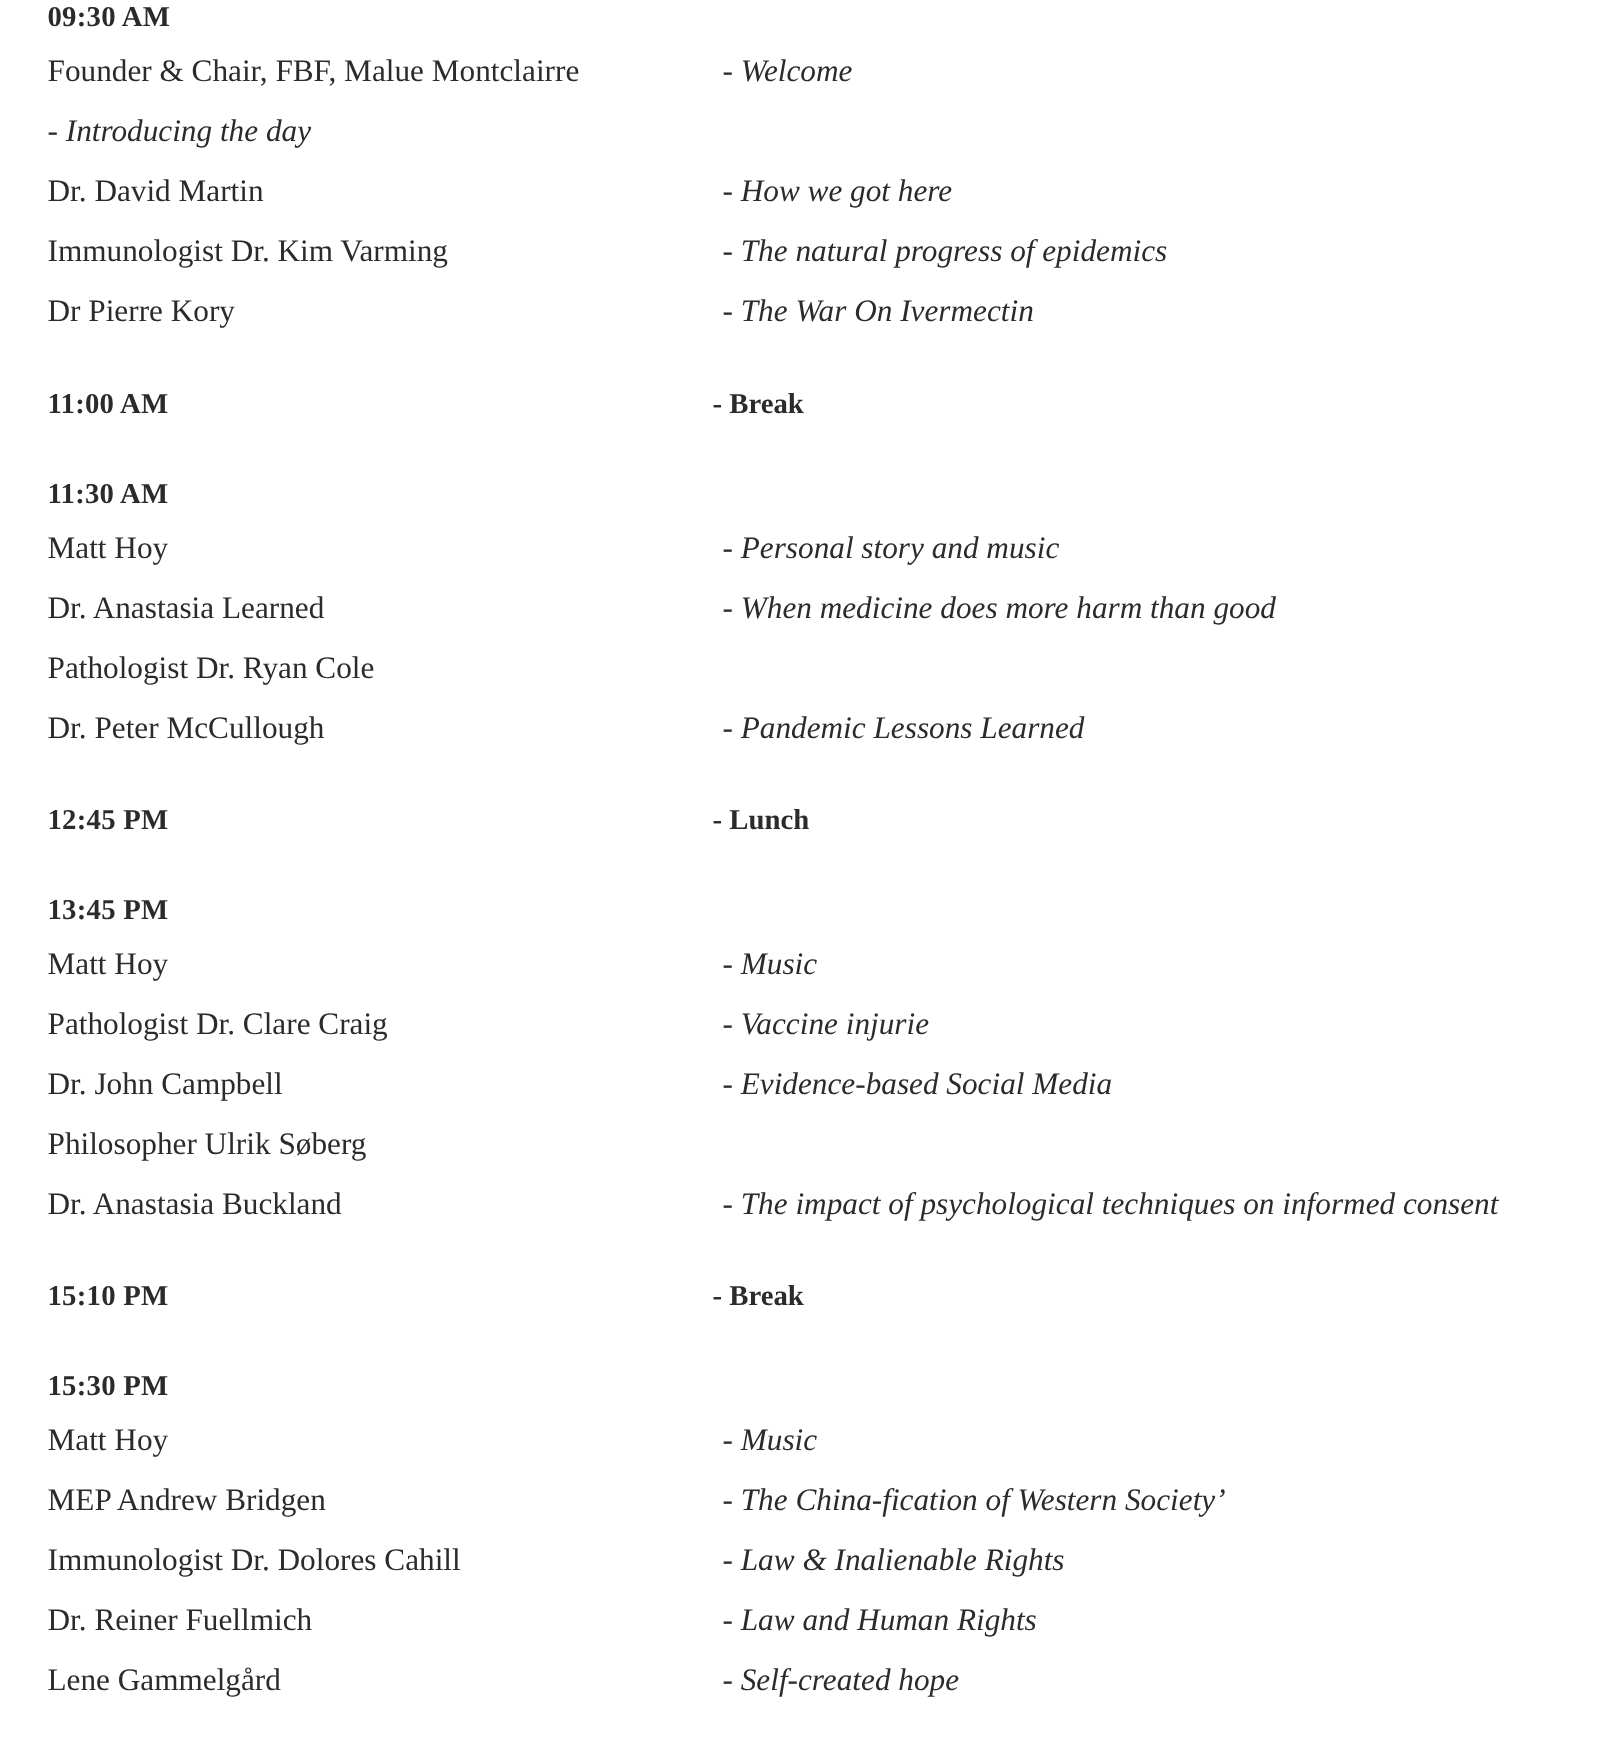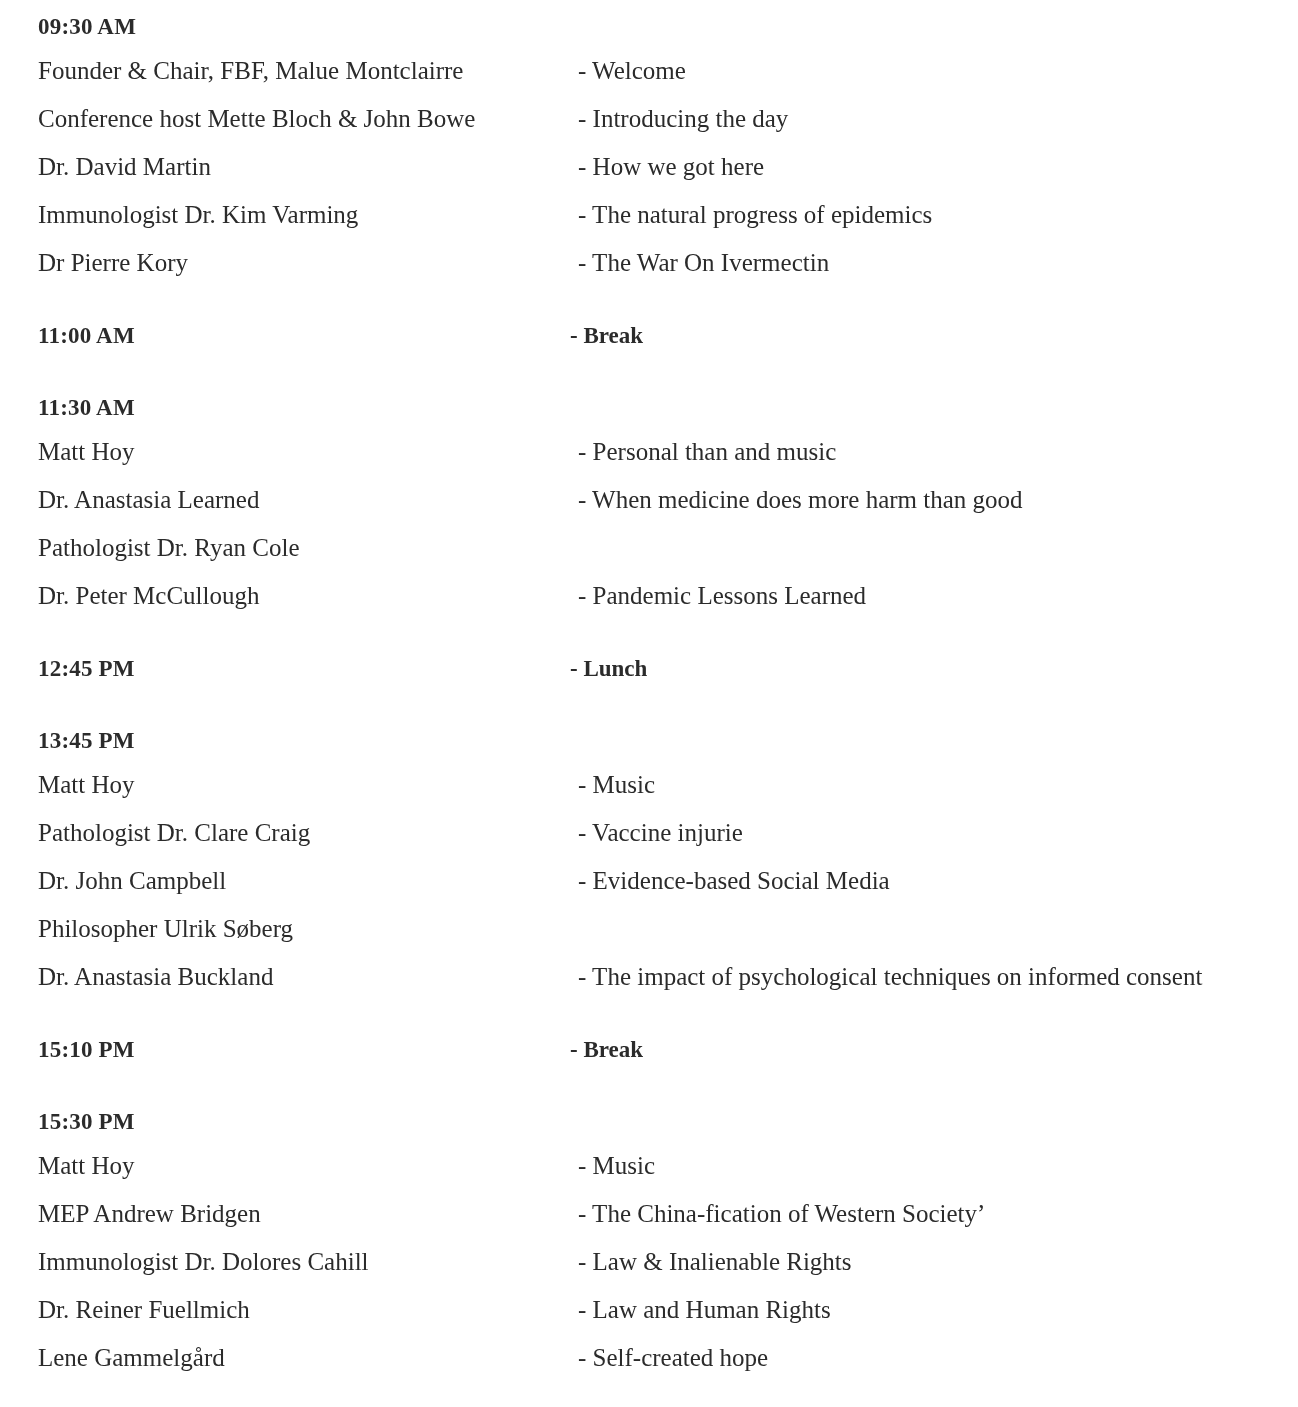--- a/index.html
+++ b/index.html
@@ -8,21 +8,21 @@
     background: #ffffff;
   }
   body {
     width: 1298px;
     min-height: 1407px;
     font-family: "Liberation Serif", "DejaVu Serif", serif;
     color: #2b2b2b;
     -webkit-font-smoothing: antialiased;
   }
   .agenda {
-    padding: 15px 0 0 0;
+    padding: 2px 0 0 0;
   }
   .block {
     margin: 0;
   }
   .time-row {
     display: flex;
     align-items: baseline;
     font-weight: bold;
     font-size: 23px;
     line-height: 1.0;
@@ -46,20 +46,21 @@
     line-height: 1.0;
     padding: 0 0 0 38px;
   }
   .entry .who {
     width: 540px;
     flex: 0 0 540px;
   }
   .entry .what {
     flex: 1 1 auto;
     white-space: nowrap;
+    font-style: italic;
   }
   .spacer-after-time { height: 20px; }
   .entry-gap { height: 23px; }
   .block-gap { height: 49px; }
 </style>
 </head>
 <body>
 
 <div class="agenda">
 
@@ -67,21 +68,20 @@
     <div class="time-row">
       <span class="time-label">09:30 AM</span>
     </div>
     <div class="spacer-after-time"></div>
     <div class="entry">
       <span class="who">Founder &amp; Chair, FBF, Malue Montclairre</span>
       <span class="what">- Welcome</span>
     </div>
     <div class="entry-gap"></div>
     <div class="entry">
-      <span class="who">Conference host Mette Bloch &amp; John Bowe</span>
       <span class="what">- Introducing the day</span>
     </div>
     <div class="entry-gap"></div>
     <div class="entry">
       <span class="who">Dr. David Martin</span>
       <span class="what">- How we got here</span>
     </div>
     <div class="entry-gap"></div>
     <div class="entry">
       <span class="who">Immunologist Dr. Kim Varming</span>
@@ -105,21 +105,21 @@
 
   <div class="block-gap"></div>
 
   <div class="block">
     <div class="time-row">
       <span class="time-label">11:30 AM</span>
     </div>
     <div class="spacer-after-time"></div>
     <div class="entry">
       <span class="who">Matt Hoy</span>
-      <span class="what">- Personal than and music</span>
+      <span class="what">- Personal story and music</span>
     </div>
     <div class="entry-gap"></div>
     <div class="entry">
       <span class="who">Dr. Anastasia Learned</span>
       <span class="what">- When medicine does more harm than good</span>
     </div>
     <div class="entry-gap"></div>
     <div class="entry">
       <span class="who">Pathologist Dr. Ryan Cole</span>
     </div>

